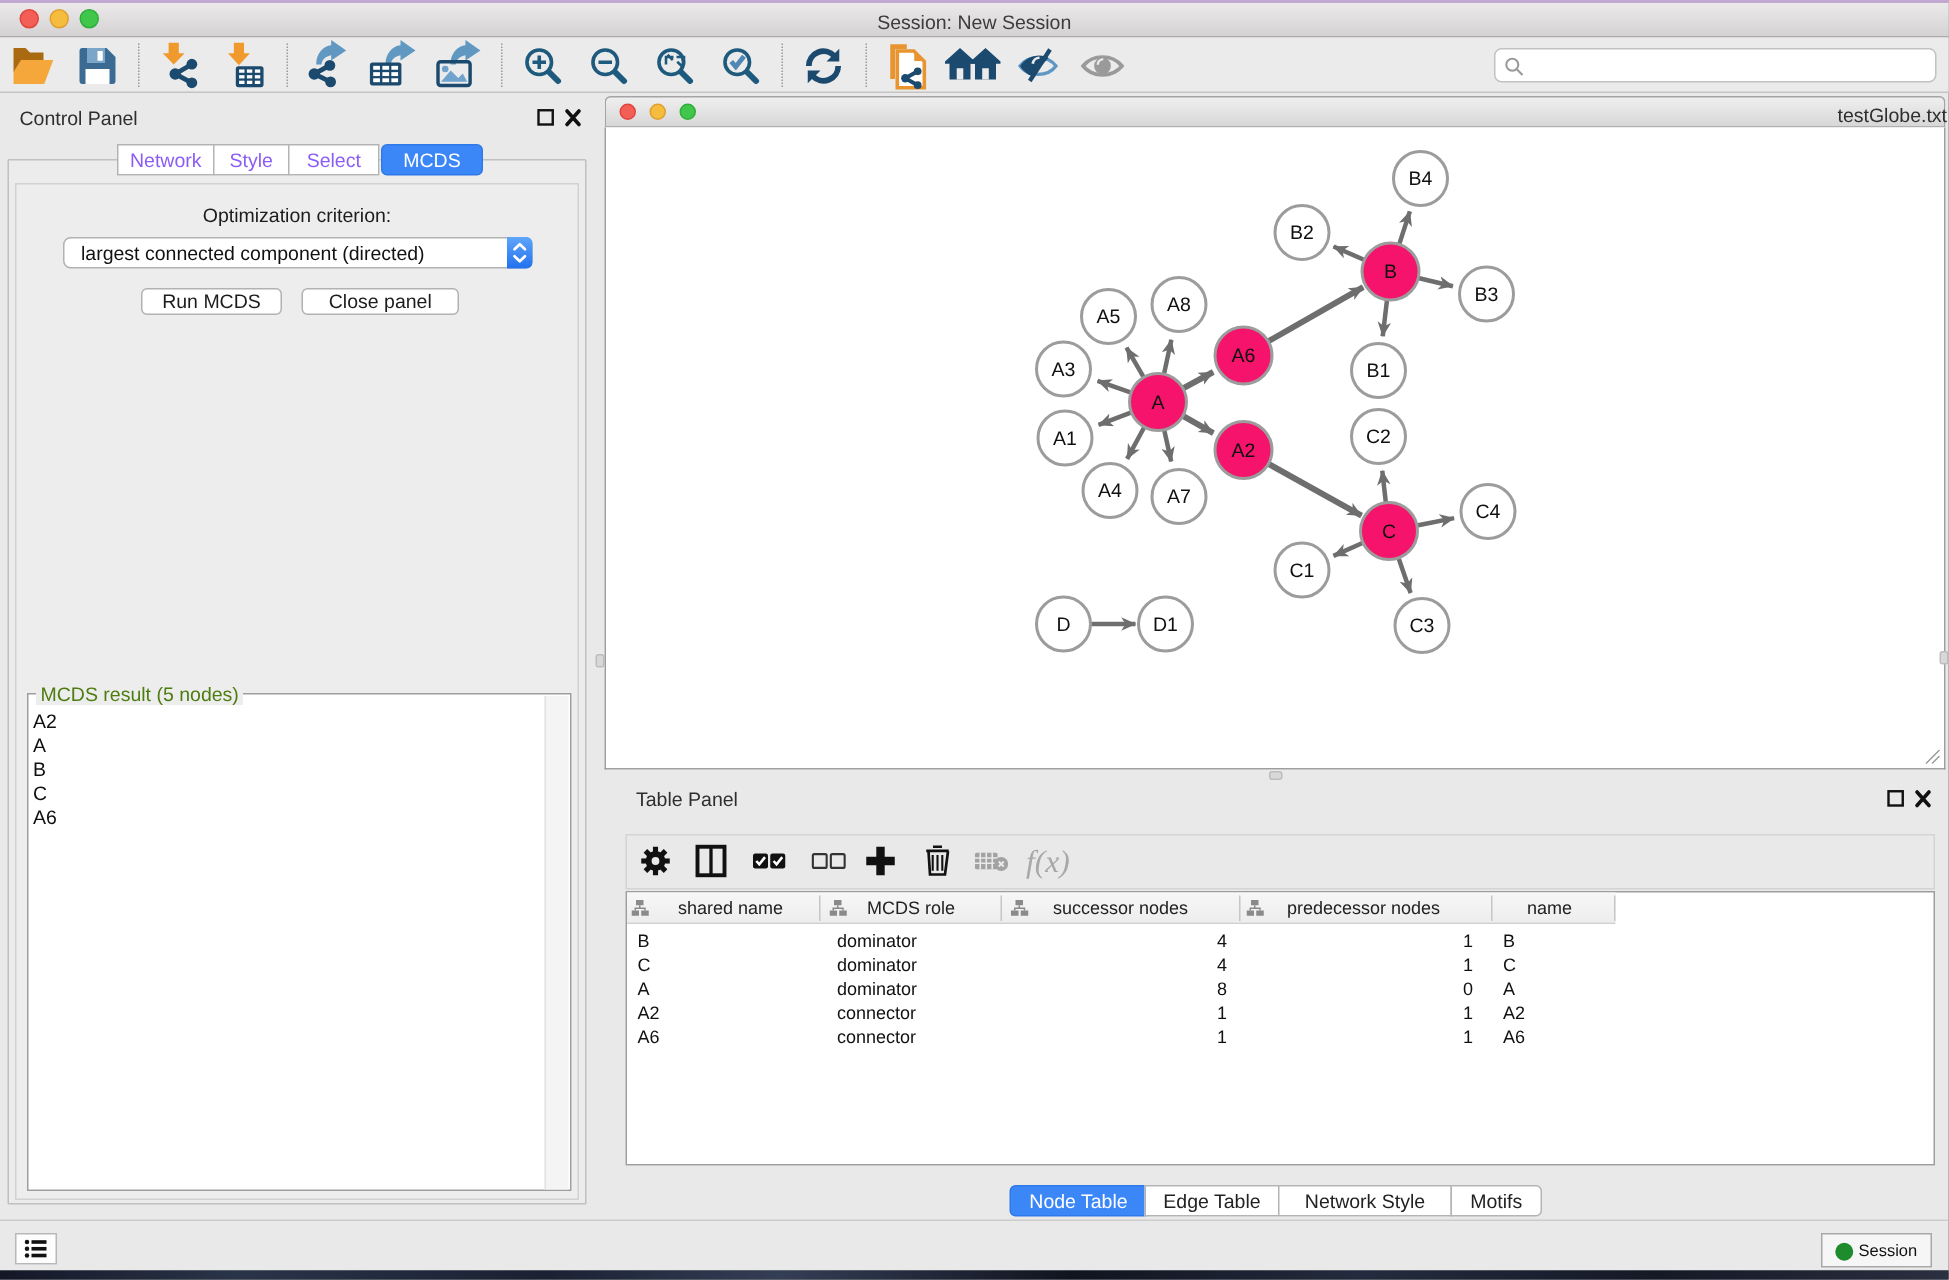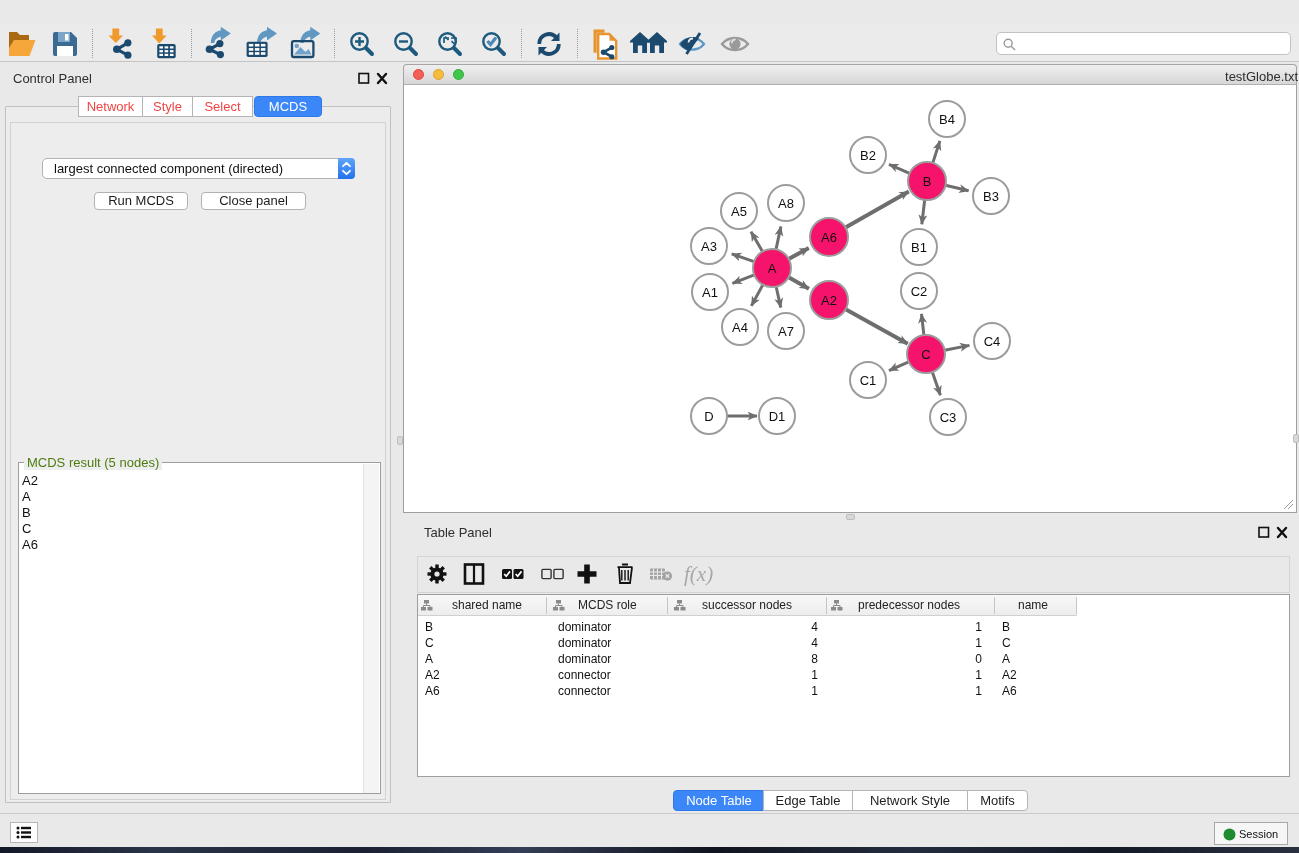--- a/index.html
+++ b/index.html
@@ -10,21 +10,21 @@
 #titlebar { position:absolute; left:0; top:0; width:1299px; height:25px;
   background:linear-gradient(#ebe9ea,#d4d2d3); border-top:2px solid #c0a8d0; border-bottom:1px solid #acaaab; }
 .light { position:absolute; top:4px; width:13px; height:13px; border-radius:50%; }
 #titletext { position:absolute; top:5px; left:0; width:1299px; text-align:center; font-size:13px; color:#3c3c3c; }
 
 #toolbar { position:absolute; left:0; top:25px; width:1299px; height:37px; background:#ebebeb; border-bottom:1px solid #c4c4c4; }
 .tsep { position:absolute; top:4px; height:29px; width:0; border-left:1px dotted #9a9a9a; }
 #searchbox { position:absolute; left:996px; top:7px; width:295px; height:23px; background:#fff; border:1px solid #c2c2c2; border-radius:5px; }
 
 #cp-title { position:absolute; left:13px; top:71px; font-size:13px; color:#2e2e2e; }
-.tab { position:absolute; top:96px; height:21px; background:#fff; border:1px solid #b4b4b4; font-size:13px; color:#ef4444; text-align:center; line-height:19px; z-index:3; }
+.tab { position:absolute; top:96px; height:21px; background:#fff; border:1px solid #b4b4b4; font-size:13px; color:#8b5cf6; text-align:center; line-height:19px; z-index:3; }
 #cp-outer { position:absolute; left:5px; top:106px; width:386px; height:697px; border:1px solid #c0c0c0; background:#ececec; border-radius:1px; }
 #cp-inner { position:absolute; left:4px; top:15px; width:376px; height:678px; border:1px solid #d2d2d2; background:#ededed; }
 #opt-label { position:absolute; left:0; top:136px; width:396px; text-align:center; font-size:13px; color:#1c1c1c; }
 #combo { position:absolute; left:42px; top:158px; width:313px; height:21px; background:#fff; border:1px solid #b2b2b2; border-radius:5px; font-size:13px; color:#111; line-height:19px; padding-left:11px; }
 #combo-step { position:absolute; right:-1px; top:-1px; width:17px; height:21px; border-radius:0 4px 4px 0; background:linear-gradient(#5fa5fa,#2271ee); }
 .btn { position:absolute; top:192px; height:18px; background:#fff; border:1px solid #b2b2b2; border-radius:4px; font-size:13px; color:#1c1c1c; text-align:center; line-height:16px; }
 #mcds-group { position:absolute; left:18px; top:462px; width:363px; height:332px; border:1px solid #9e9e9e; background:#fff; }
 #mcds-label { position:absolute; left:24px; top:455px; font-size:13px; color:#4d7c0f; background:#ededed; padding:0 3px; z-index:2; }
 #mcds-list { position:absolute; left:22px; top:473px; font-size:13px; color:#111; line-height:16px; }
 #mcds-sb { position:absolute; right:1px; top:1px; width:16px; height:329px; background:#f4f4f4; border-left:1px solid #e2e2e2; }
@@ -46,20 +46,26 @@
 .btab { position:absolute; top:790px; height:21px; background:#fff; border:1px solid #b4b4b4; font-size:13px; color:#222; text-align:center; line-height:19px; }
 
 #statusline { position:absolute; left:0; top:813px; width:1299px; height:0; border-top:1px solid #cccccc; }
 #stat-btn { position:absolute; left:10px; top:822px; width:28px; height:21px; background:#fdfdfd; border:1px solid #b8b8b8; }
 #mem-btn { position:absolute; left:1214px; top:822px; width:74px; height:23px; background:#f6f6f6; border:1px solid #a8a8a8; font-size:11px; color:#111; }
 #wallpaper { position:absolute; left:0; top:847px; width:1299px; height:6px; background:linear-gradient(90deg,#131827,#2a3448 12%,#1a2133 28%,#343e55 40%,#10141f 55%,#232c3e 70%,#141926 85%,#2a3040); }
 </style></head>
 <body>
 <div id="app">
 
+  <div id="titlebar">
+    <div class="light" style="left:13px; background:#f35f57; border:1px solid #e0443c;"></div>
+    <div class="light" style="left:33px; background:#f6bc3e; border:1px solid #dfa02f;"></div>
+    <div class="light" style="left:53px; background:#40c64b; border:1px solid #2fae3a;"></div>
+    <div id="titletext">Session: New Session</div>
+  </div>
 
   <div id="toolbar">
     <div class="tsep" style="left:92px"></div>
     <div class="tsep" style="left:191px"></div>
     <div class="tsep" style="left:334px"></div>
     <div class="tsep" style="left:521px"></div>
     <div class="tsep" style="left:577px"></div>
     <svg class="abs" style="left:0;top:0" width="990" height="37" viewBox="0 0 990 37">
         <g transform="translate(22,19)">
           <path d="M-13,-12 L-5,-12 L-2,-9 L7,-9 L7,4 L-13,4 Z" fill="#a96a12"></path>
@@ -196,20 +202,21 @@
     <rect x="1" y="1.5" width="9.5" height="9.5" fill="none" stroke="#111" stroke-width="1.6"></rect>
     <path d="M20 2 L28 11 M28 2 L20 11" stroke="#111" stroke-width="2.4" stroke-linecap="round"></path>
   </svg>
   <div class="tab" style="left:78px; width:65px;">Network</div>
   <div class="tab" style="left:142px; width:51px;">Style</div>
   <div class="tab" style="left:192px; width:61px;">Select</div>
   <div class="tab" style="left:254px; width:68px; background:#3c87f8; border-color:#2e79ea; color:#fff; border-radius:4px;">MCDS</div>
   <div id="cp-outer">
       <div id="cp-inner"></div>
     </div>
+  <div id="opt-label">Optimization criterion:</div>
   <div id="combo">largest connected component (directed)
     <div id="combo-step">
       <svg width="17" height="21" viewBox="0 0 17 21">
         <path d="M5 8.2 L8.5 4.8 L12 8.2" fill="none" stroke="#fff" stroke-width="1.8" stroke-linecap="round" stroke-linejoin="round"></path>
         <path d="M5 12.8 L8.5 16.2 L12 12.8" fill="none" stroke="#fff" stroke-width="1.8" stroke-linecap="round" stroke-linejoin="round"></path>
       </svg>
     </div>
   </div>
   <div class="btn" style="left:94px; width:94px;">Run MCDS</div>
   <div class="btn" style="left:201px; width:105px;">Close panel</div>

